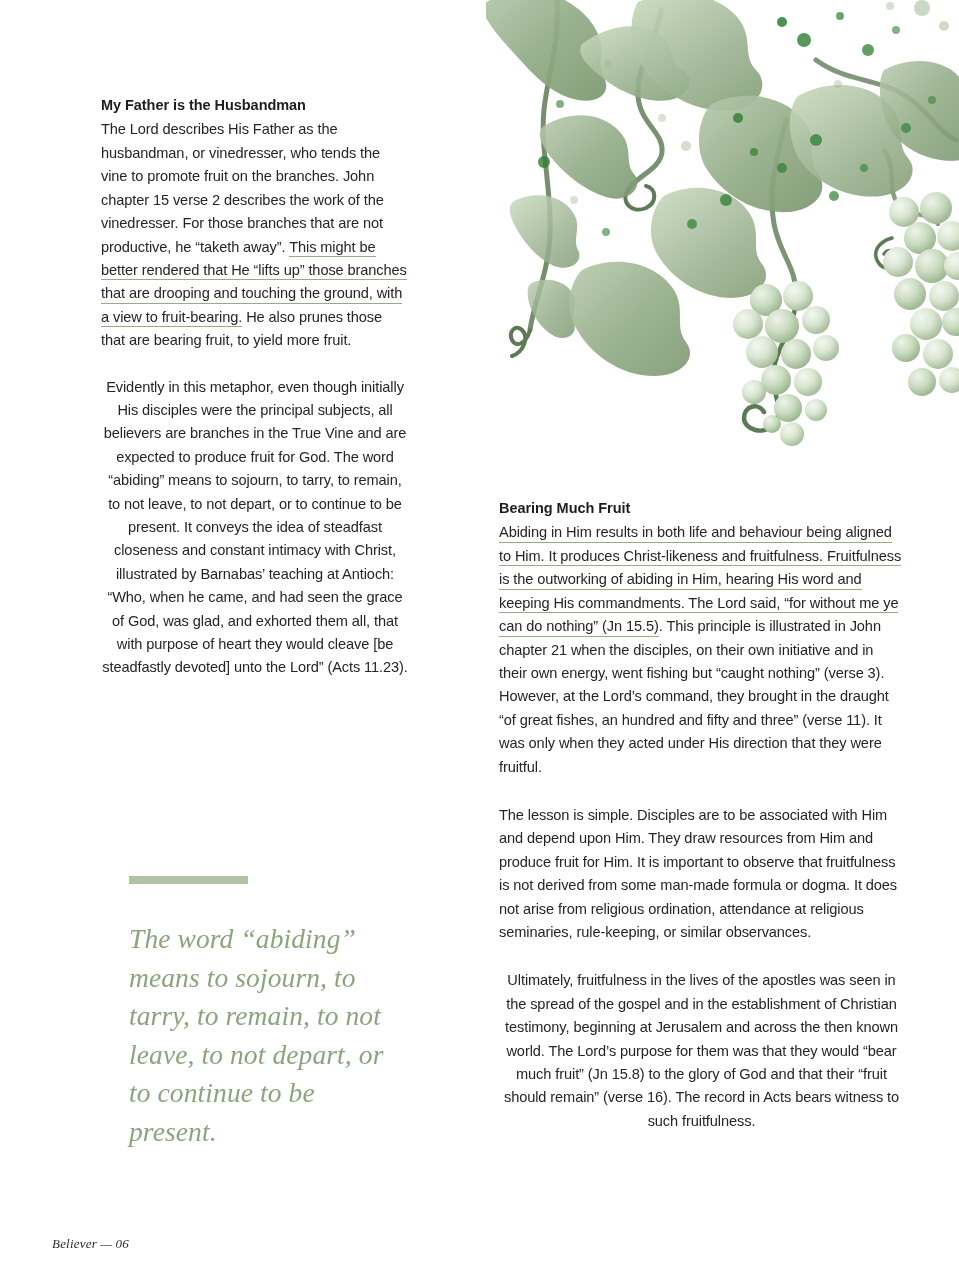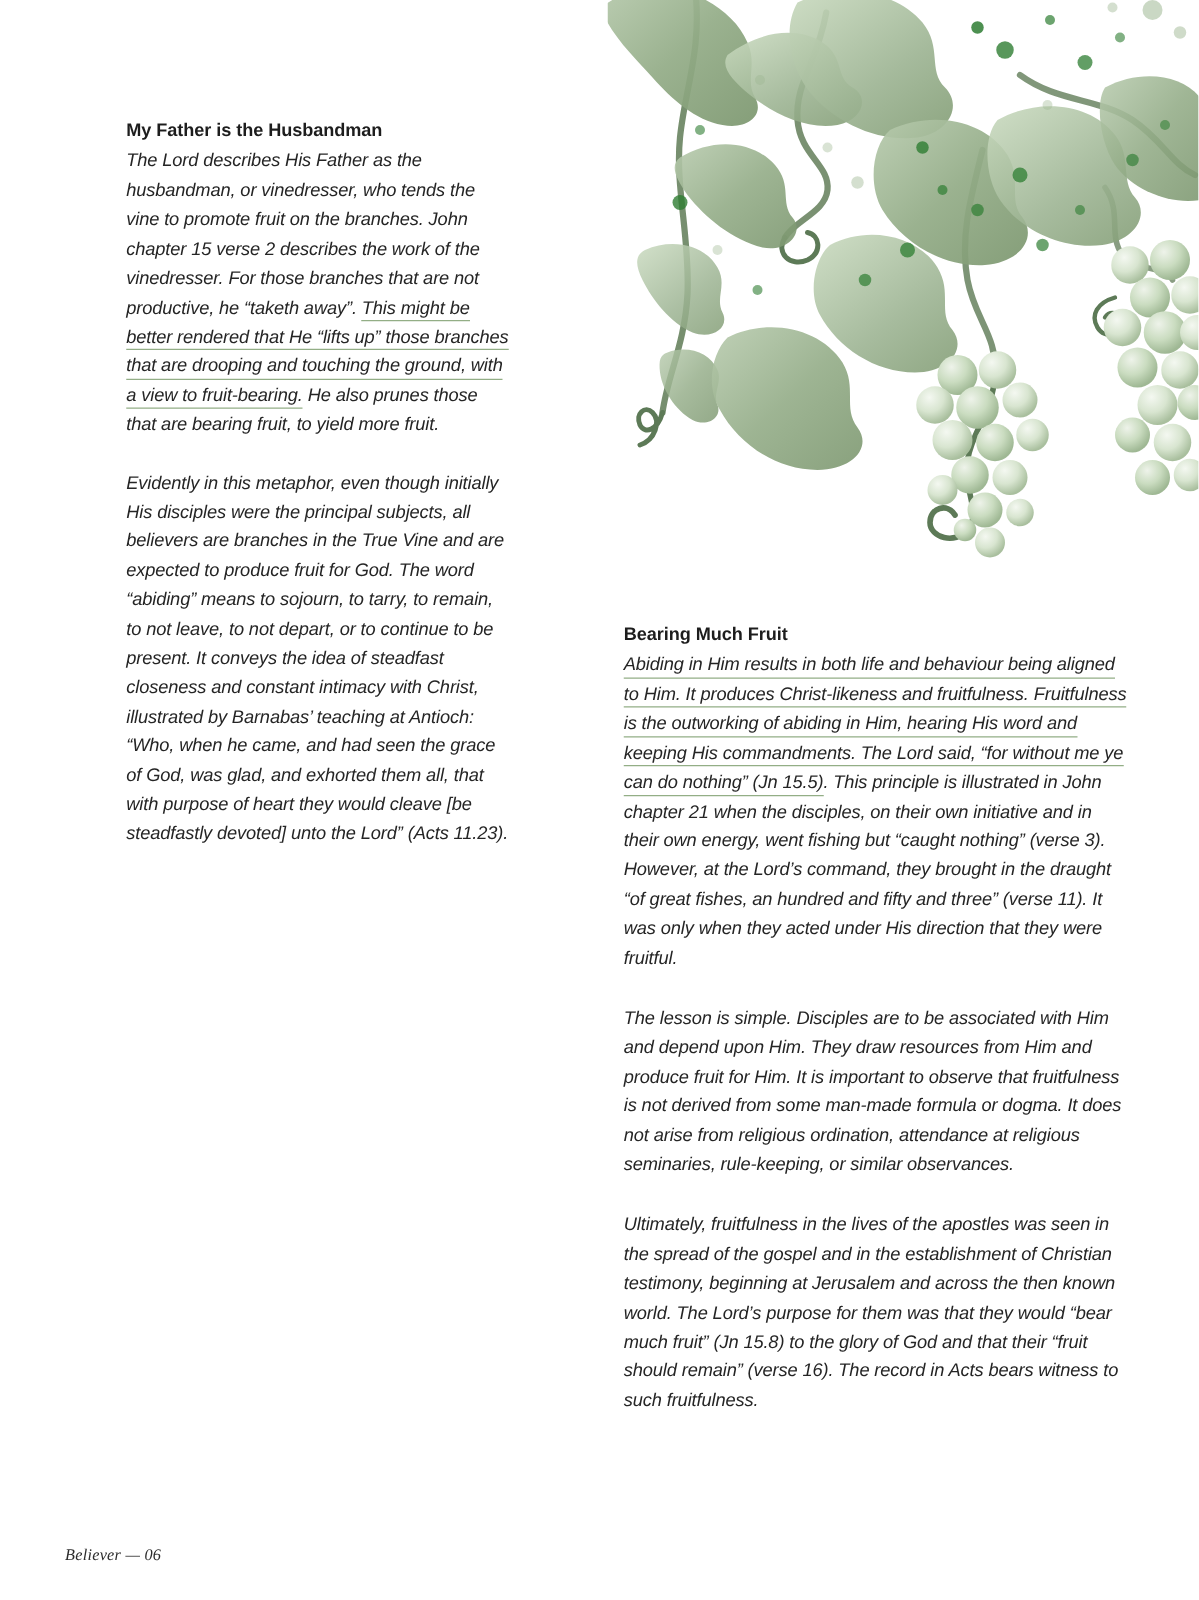--- a/index.html
+++ b/index.html
@@ -50,23 +50,22 @@
     margin: 0 0 1px 0;
     line-height: 1.62;
     letter-spacing: -0.05px;
   }
   p.body-text {
     font-size: 14.6px;
     line-height: 23.4px;
     color: #252525;
     margin: 0 0 23px 0;
     letter-spacing: -0.1px;
-    font-style: italic;
-  }
-  p.body-text:last-child { margin-bottom: 0; }
+  }
+  p.body-text:last-child { margin-bottom: 0; text-align: center; }
 
   .col-right p.body-text { margin-bottom: 25px; }
 
   
   .hl {
     border-bottom: 1.3px solid #93ae86;
     padding-bottom: 1.5px;
     box-decoration-break: clone;
     -webkit-box-decoration-break: clone;
   }
@@ -236,20 +235,24 @@
   </div>
 
   <div class="col-left">
 
     <h2 class="section-title">My Father is the Husbandman</h2>
     <p class="body-text"><span>The Lord describes His Father as the husbandman, or vinedresser, who tends the vine to promote fruit on the branches. John chapter 15 verse 2 describes the work of the vinedresser. For those branches that are not productive, he “taketh away”. </span><span class="hl">This might be better rendered that He “lifts up” those branches that are drooping and touching the ground, with a view to fruit-bearing.</span><span> He also prunes those that are bearing fruit, to yield more fruit.</span></p>
 
     <p class="body-text">Evidently in this metaphor, even though initially His disciples were the principal subjects, all believers are branches in the True Vine and are expected to produce fruit for God. The word “abiding” means to sojourn, to tarry, to remain, to not leave, to not depart, or to continue to be present. It conveys the idea of steadfast closeness and constant intimacy with Christ, illustrated by Barnabas’ teaching at Antioch: “Who, when he came, and had seen the grace of God, was glad, and exhorted them all, that with purpose of heart they would cleave [be steadfastly devoted] unto the Lord” (Acts 11.23).</p>
   </div>
 
+  <div class="pullquote">
+    <div class="pullquote-rule"></div>
+    <p class="pullquote-text">The word “abiding” means to sojourn, to tarry, to remain, to not leave, to not depart, or to continue to be present.</p>
+  </div>
 
   <div class="col-right">
 
     <h2 class="section-title">Bearing Much Fruit</h2>
 
     <p class="body-text"><span class="hl">Abiding in Him results in both life and behaviour being aligned to Him. It produces Christ-likeness and fruitfulness. Fruitfulness is the outworking of abiding in Him, hearing His word and keeping His commandments. The Lord said, “for without me ye can do nothing” (Jn 15.5)</span><span>.  This principle is illustrated in John chapter 21 when the disciples, on their own initiative and in their own energy, went fishing but “caught nothing” (verse 3). However, at the Lord’s command, they brought in the draught “of great fishes, an hundred and fifty and three” (verse 11). It was only when they acted under His direction that they were fruitful.</span></p>
 
     <p class="body-text">The lesson is simple. Disciples are to be associated with Him and depend upon Him. They draw resources from Him and produce fruit for Him. It is important to observe that fruitfulness is not derived from some man-made formula or dogma. It does not arise from religious ordination, attendance at religious seminaries, rule-keeping, or similar observances.</p>
 
     <p class="body-text">Ultimately, fruitfulness in the lives of the apostles was seen in the spread of the gospel and in the establishment of Christian testimony, beginning at Jerusalem and across the then known world. The Lord’s purpose for them was that they would “bear much fruit” (Jn 15.8) to the glory of God and that their “fruit should remain” (verse 16). The record in Acts bears witness to such fruitfulness.</p>

